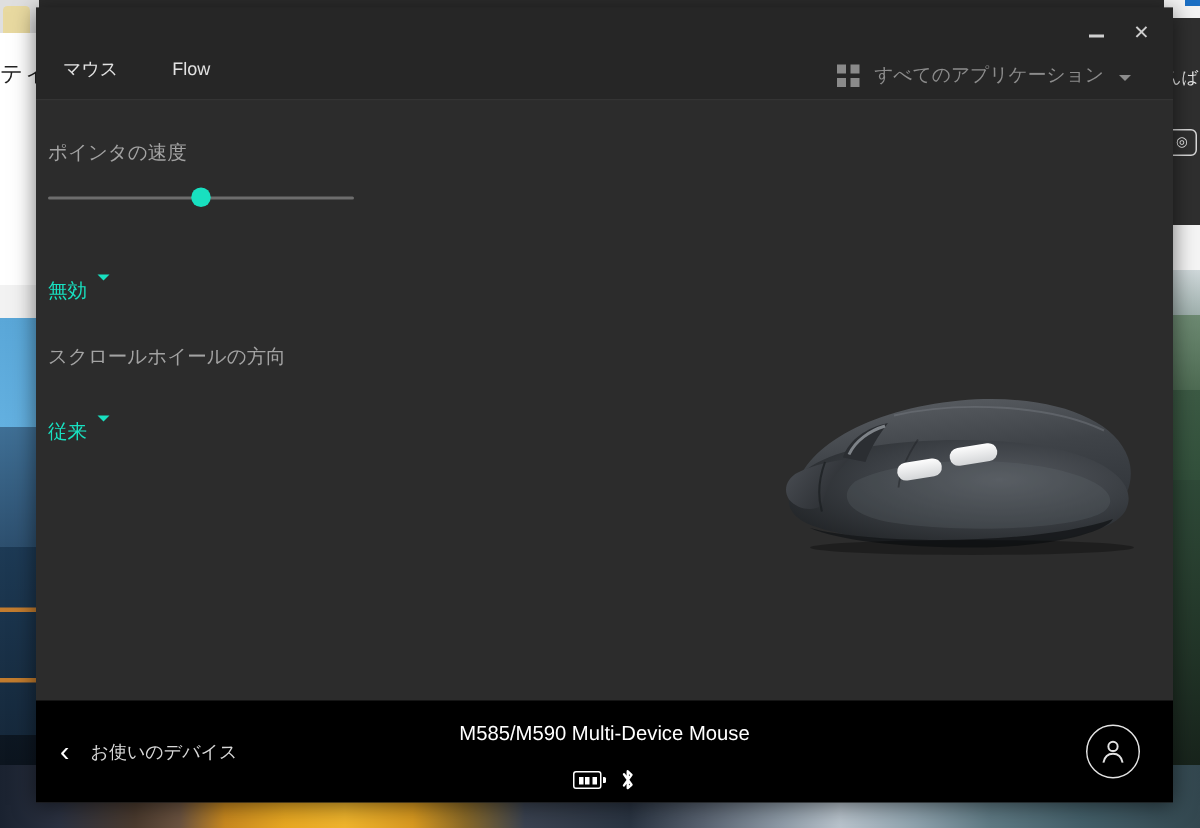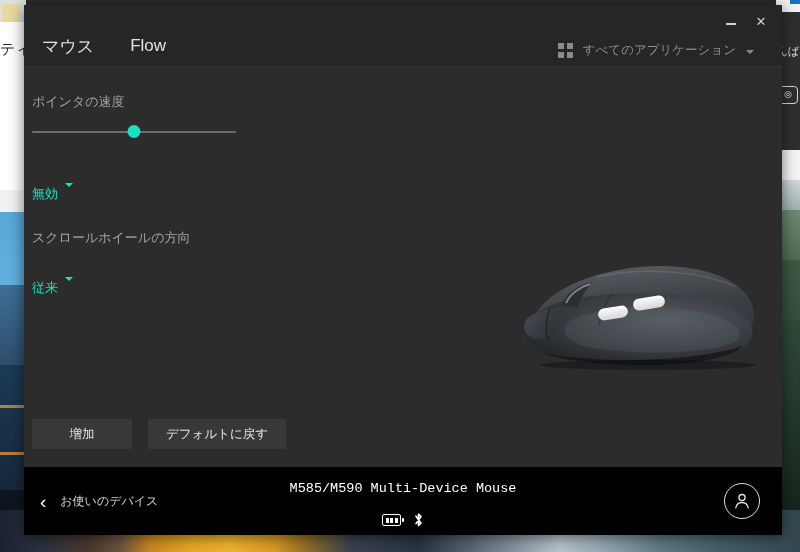--- a/index.html
+++ b/index.html
@@ -193,21 +193,21 @@
     align-items: flex-end;
   }
   .tab {
     position: relative;
     height: 42px;
     display: flex;
     align-items: center;
     justify-content: center;
     padding: 0 18px;
     color: #e2e2e2;
-    font-size: 17px;
+    font-size: 12px;
     cursor: pointer;
     white-space: nowrap;
   }
   .tab .tab-label { pointer-events: none; }
   .tab.active { color: #18e0c0; }
   .tab.active::after {
     content: "";
     position: absolute;
     left: 8px; right: 8px; bottom: 0;
     height: 2.5px;
@@ -364,21 +364,20 @@
     font-size: 12px;
   }
   .device-center {
     position: absolute;
     left: 0; right: 0; top: 14px;
     display: flex;
     flex-direction: column;
     align-items: center;
     gap: 16px;
     pointer-events: none;
-    font-family: Liberation Mono, monospace;
   }
   .device-name {
     color: #ffffff;
     font-size: 13.5px;
   }
   .device-icons {
     display: flex;
     align-items: center;
     gap: 12px;
   }
@@ -558,24 +557,20 @@
           <path d="M96 24 C140 14 200 17 236 34" stroke="#777c83" stroke-width="1.3" fill="none" opacity="0.45"></path>
 
           <rect x="98" y="54" width="30" height="12" rx="6" fill="url(#btnG)" transform="rotate(-9 113 60)"></rect>
           <rect x="133" y="44" width="32" height="12" rx="6" fill="url(#btnG)" transform="rotate(-9 149 50)"></rect>
 
           <path d="M40 99 C80 110 190 111 242 93 C236 103 196 112 150 112 C98 112 58 107 40 99 Z" fill="#15181a" opacity="0.85"></path>
           <ellipse cx="148" cy="112" rx="108" ry="5" fill="#000" opacity="0.30"></ellipse>
         </svg>
       </div>
 
-      <div class="actions">
-        <button class="btn">増加</button>
-        <button class="btn">デフォルトに戻す</button>
-      </div>
     </div>
 
     <div class="devicebar">
       <div class="back-group">
         <span class="back-arrow">‹</span>
         <span class="back-label">お使いのデバイス</span>
       </div>
 
       <div class="device-center">
         <div class="device-name">M585/M590 Multi-Device Mouse</div>

